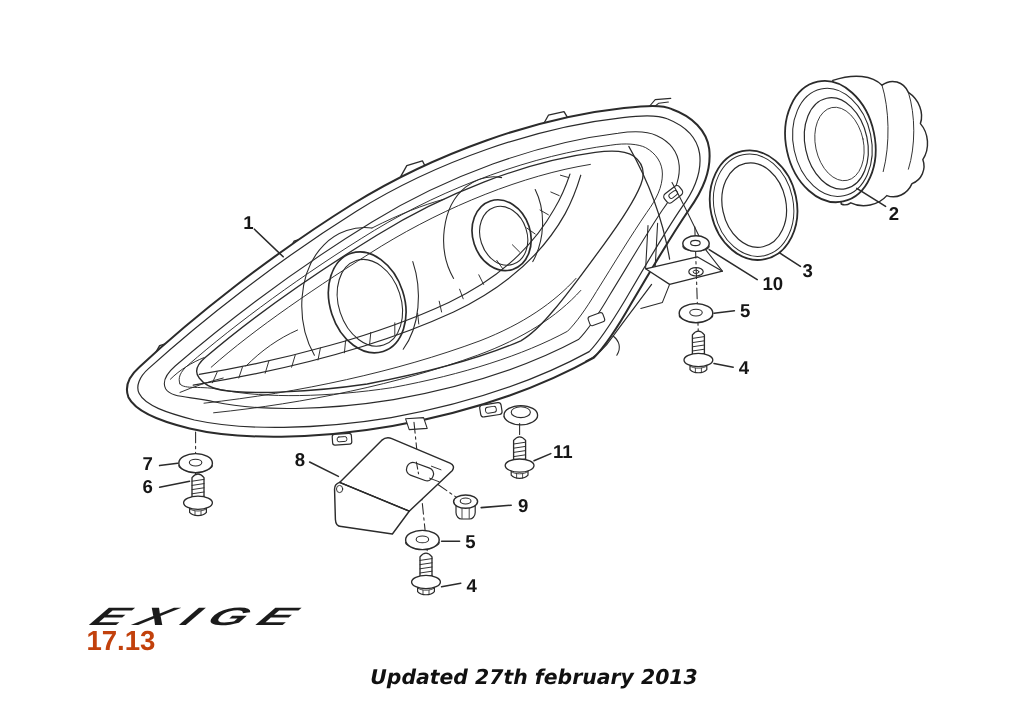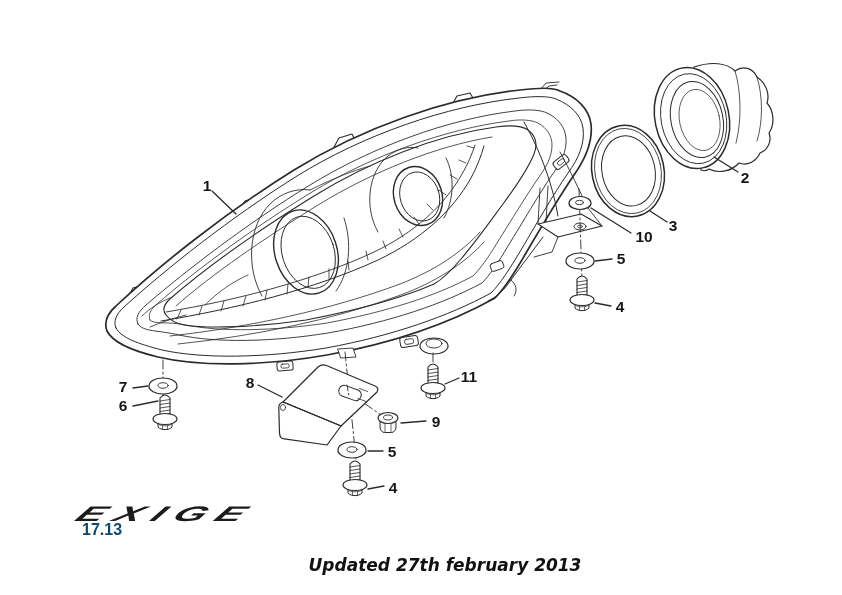--- a/index.html
+++ b/index.html
@@ -23,22 +23,22 @@
   .logo-text {
     display:inline-block;
     font-family:"Liberation Sans", sans-serif;
     font-weight:bold; font-style:italic;
     font-size:27px; letter-spacing:7px;
     color:#1b1b1b;
     transform:scaleX(1.5) scaleY(0.78) skewX(-22deg);
     transform-origin:left bottom;
   }
   .section-number {
-    position:absolute; left:82px; top:521px;
-    font-weight:bold; font-size:16px; color:#0c4a6e;
+    position:absolute; left:72px; top:521px;
+    font-weight:bold; font-size:23px; color:#c2410c;
   }
   .footer-note {
     position:absolute; left:0; top:555px; width:842px;
     text-align:center;
     font-family:"DejaVu Sans", sans-serif;
     font-weight:bold; font-style:italic;
     font-size:17px; color:#111111;padding-left:24px;
   }
 </style>
 </head>

